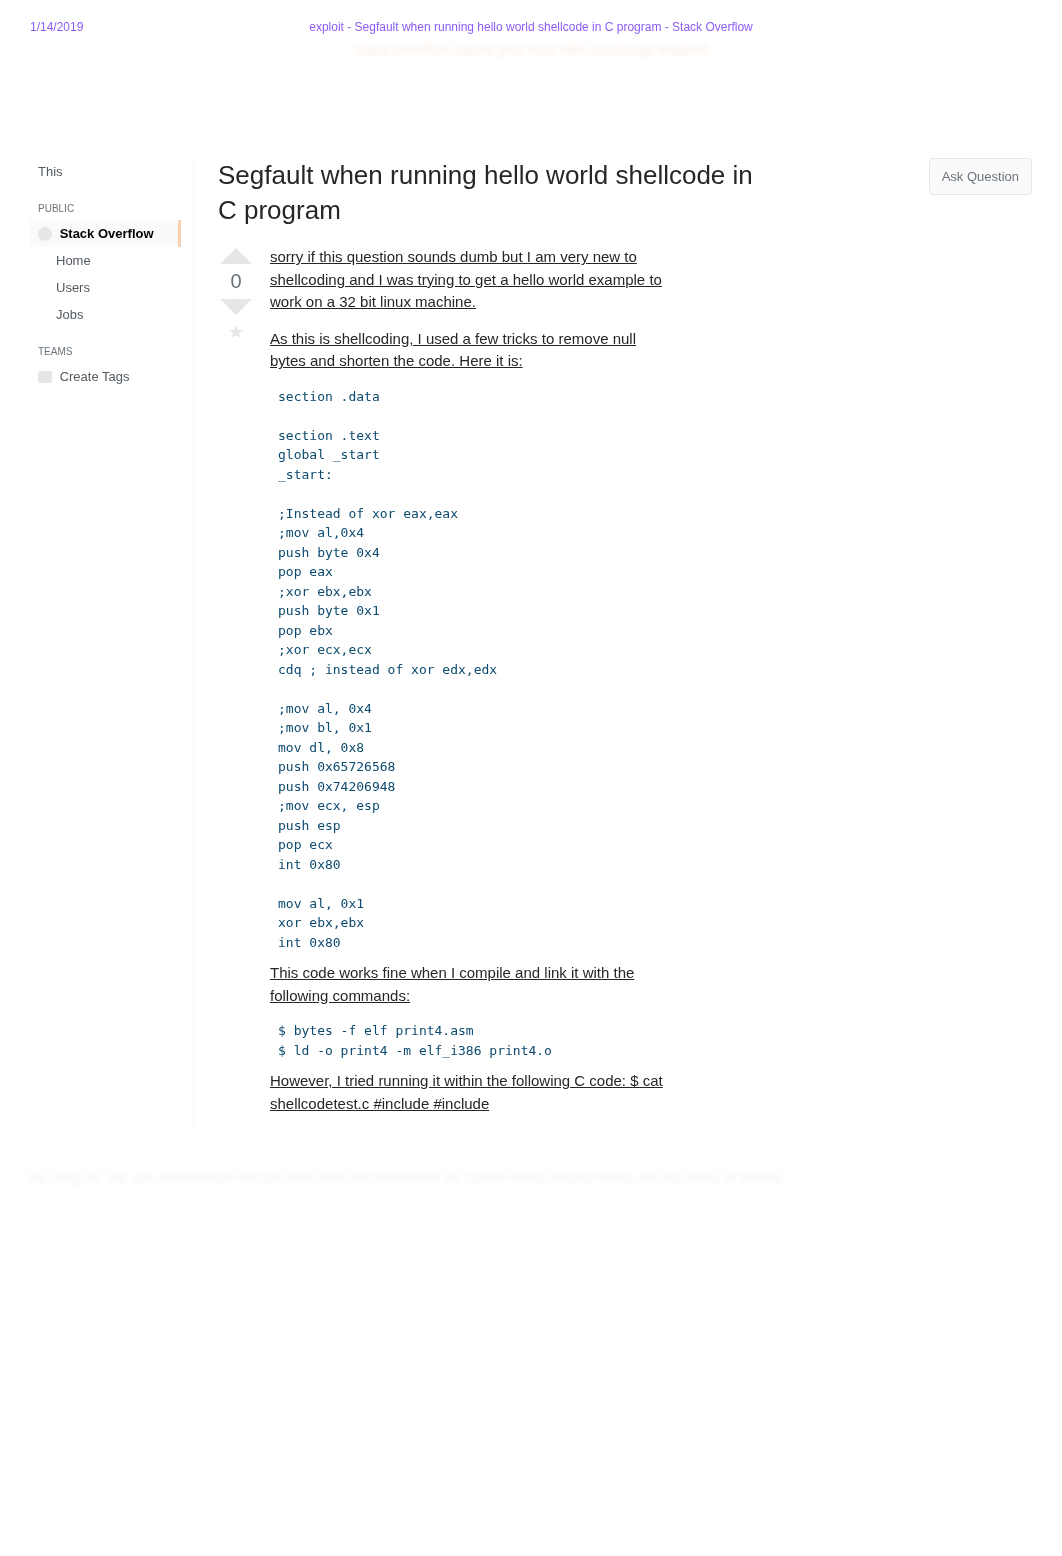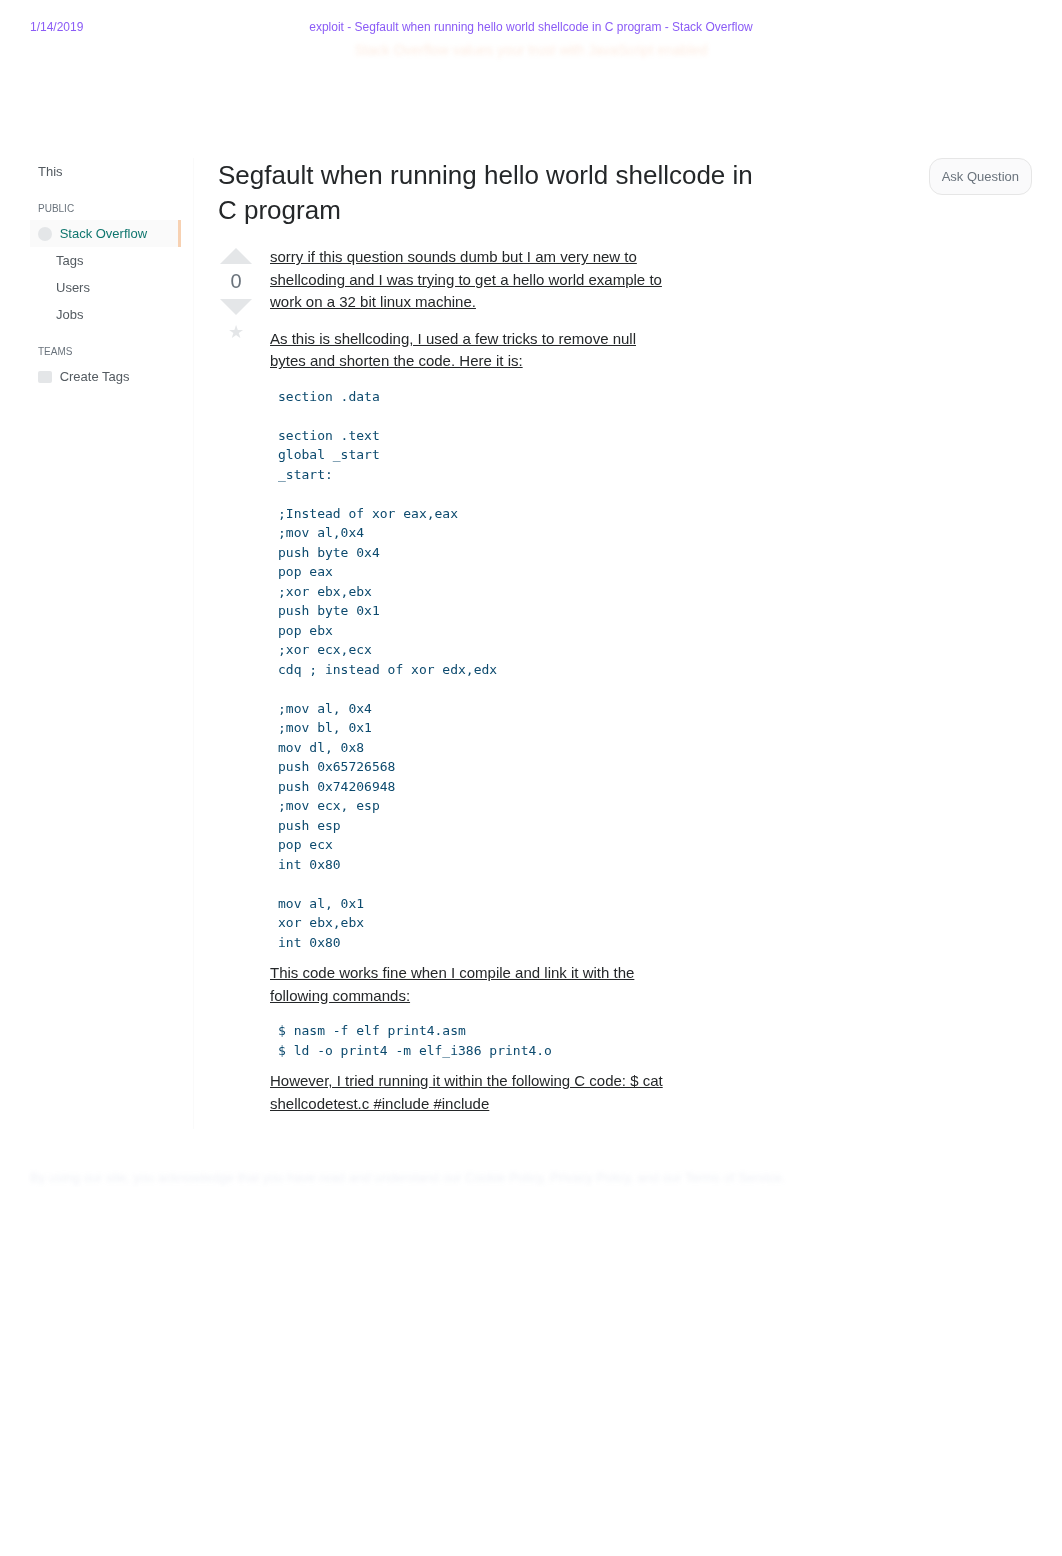--- a/index.html
+++ b/index.html
@@ -39,22 +39,22 @@
     border-right: 1px solid rgba(0,0,0,0.02);
     font-size: 13px;
     color: #535a60;
   }
   .sidebar .nav-item {
     display: block;
     padding: 6px 8px;
     color: #535a60;
   }
   .sidebar .nav-item.active {
-    font-weight: normal;
-    color: #0f766e;
+    font-weight: bold;
+    color: #000000;
     background: rgba(0,0,0,0.02);
     border-right: 3px solid rgba(242,116,13,0.3);
   }
   .sidebar .section-label {
     font-size: 10px;
     color: #6a737c;
     padding: 18px 8px 6px 8px;
   }
   .sidebar .globe {
     display: inline-block;
@@ -88,21 +88,21 @@
     font-size: 26px;
     font-weight: 400;
     color: #242729;
     line-height: 1.35;
     max-width: 540px;
   }
   .ask-btn {
     font-size: 13px;
     color: #6a737c;
     border: 1px solid #e6e6e6;
-    border-radius: 13px;
+    border-radius: 4px;
     padding: 10px 12px;
     white-space: nowrap;
     background: #fafafb;
   }
   .post {
     display: flex;
     margin-top: 18px;
     gap: 16px;
   }
   .vote-col {
@@ -177,21 +177,21 @@
 <div class="layout">
 
   <nav class="sidebar">
     <span class="nav-item">This</span>
 
     <div class="section-label">PUBLIC</div>
     <span class="nav-item active">
       <span class="globe"></span>
       <span>Stack Overflow</span>
     </span>
-    <span class="nav-item" style="padding-left:26px">Tags</span>
+    <span class="nav-item" style="padding-left:26px">Home</span>
     <span class="nav-item" style="padding-left:26px">Users</span>
     <span class="nav-item" style="padding-left:26px">Jobs</span>
 
     <div class="section-label">TEAMS</div>
     <span class="nav-item">
       <span class="briefcase"></span>
       <span>Create Tags</span>
     </span>
   </nav>
 
@@ -234,21 +234,21 @@
 push 0x74206948
 ;mov ecx, esp
 push esp
 pop ecx
 int 0x80
 
 mov al, 0x1
 xor ebx,ebx
 int 0x80</pre>
         <p>This code works fine when I compile and link it with the following commands:</p>
-        <pre>$ nasm -f elf print4.asm
+        <pre>$ bytes -f elf print4.asm
 $ ld -o print4 -m elf_i386 print4.o</pre>
         <p>However, I tried running it within the following C code: $ cat shellcodetest.c #include #include</p>
       </div>
     </div>
   </main>
 </div>
 
 <div class="cookie-bar">By using our site, you acknowledge that you have read and understand our Cookie Policy, Privacy Policy, and our Terms of Service.</div>
 
 </body></html>

